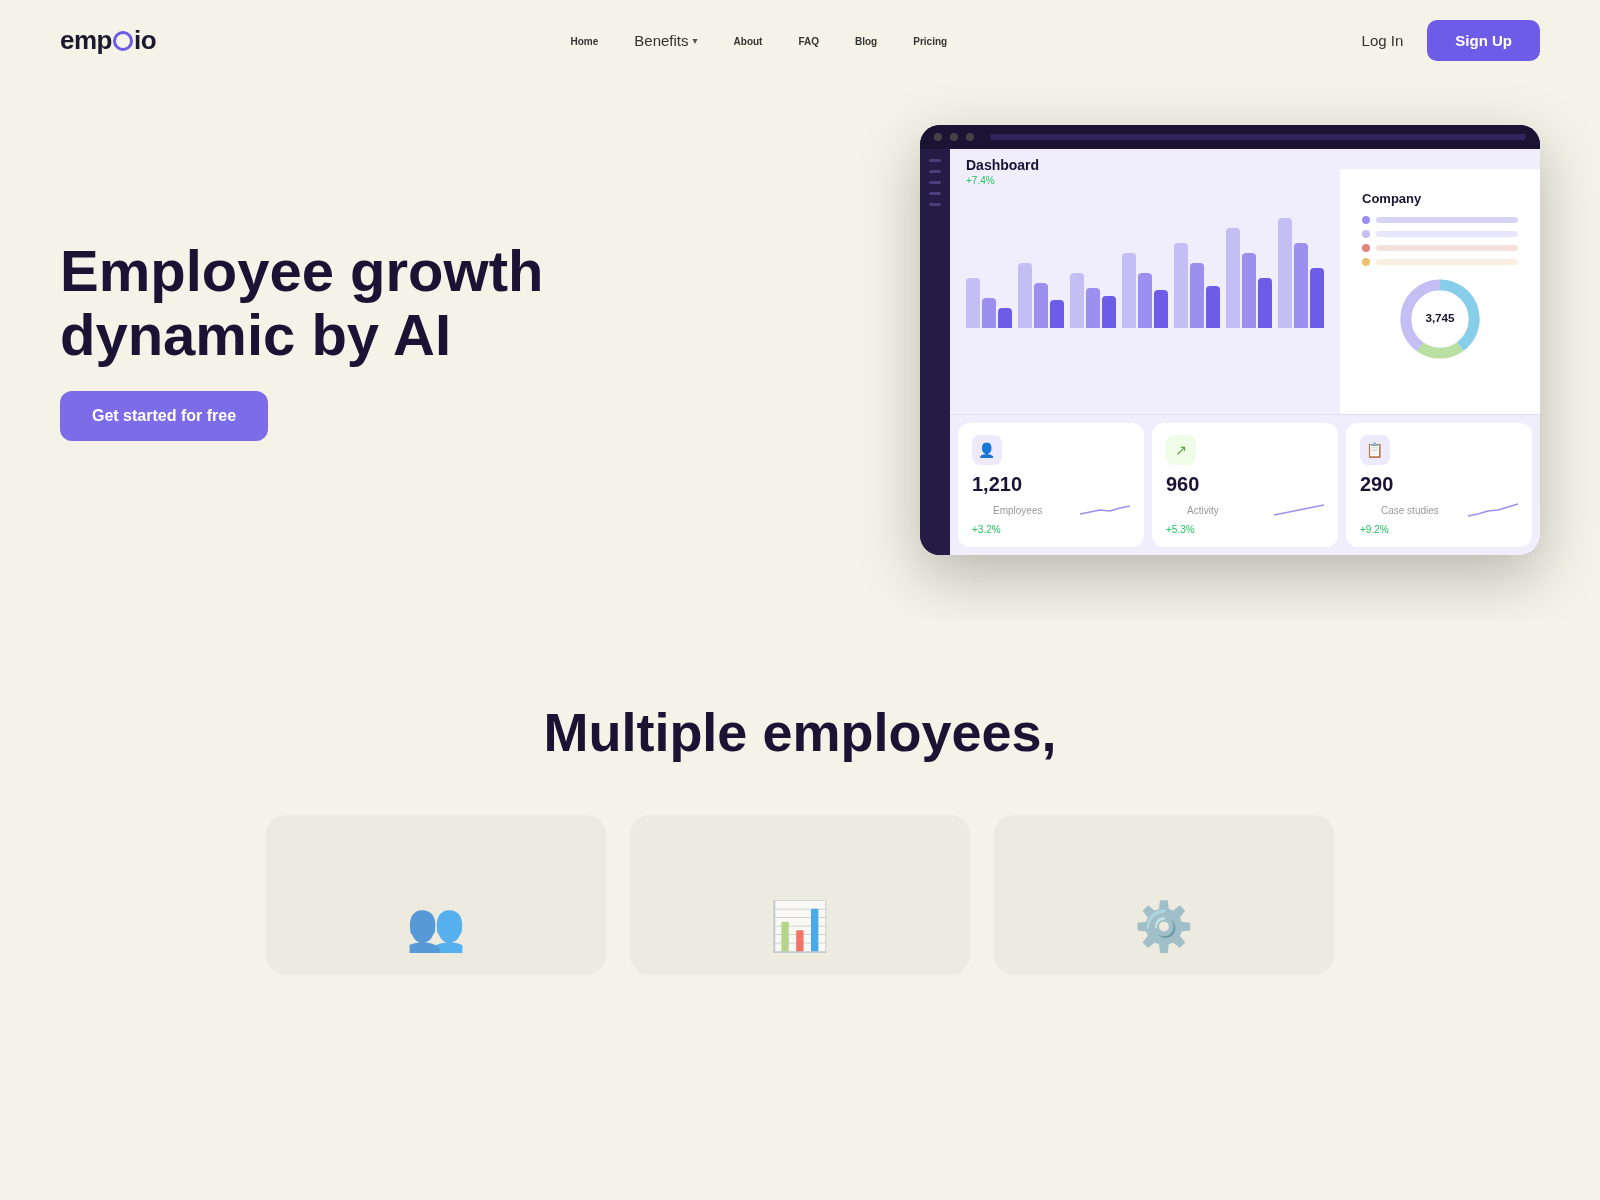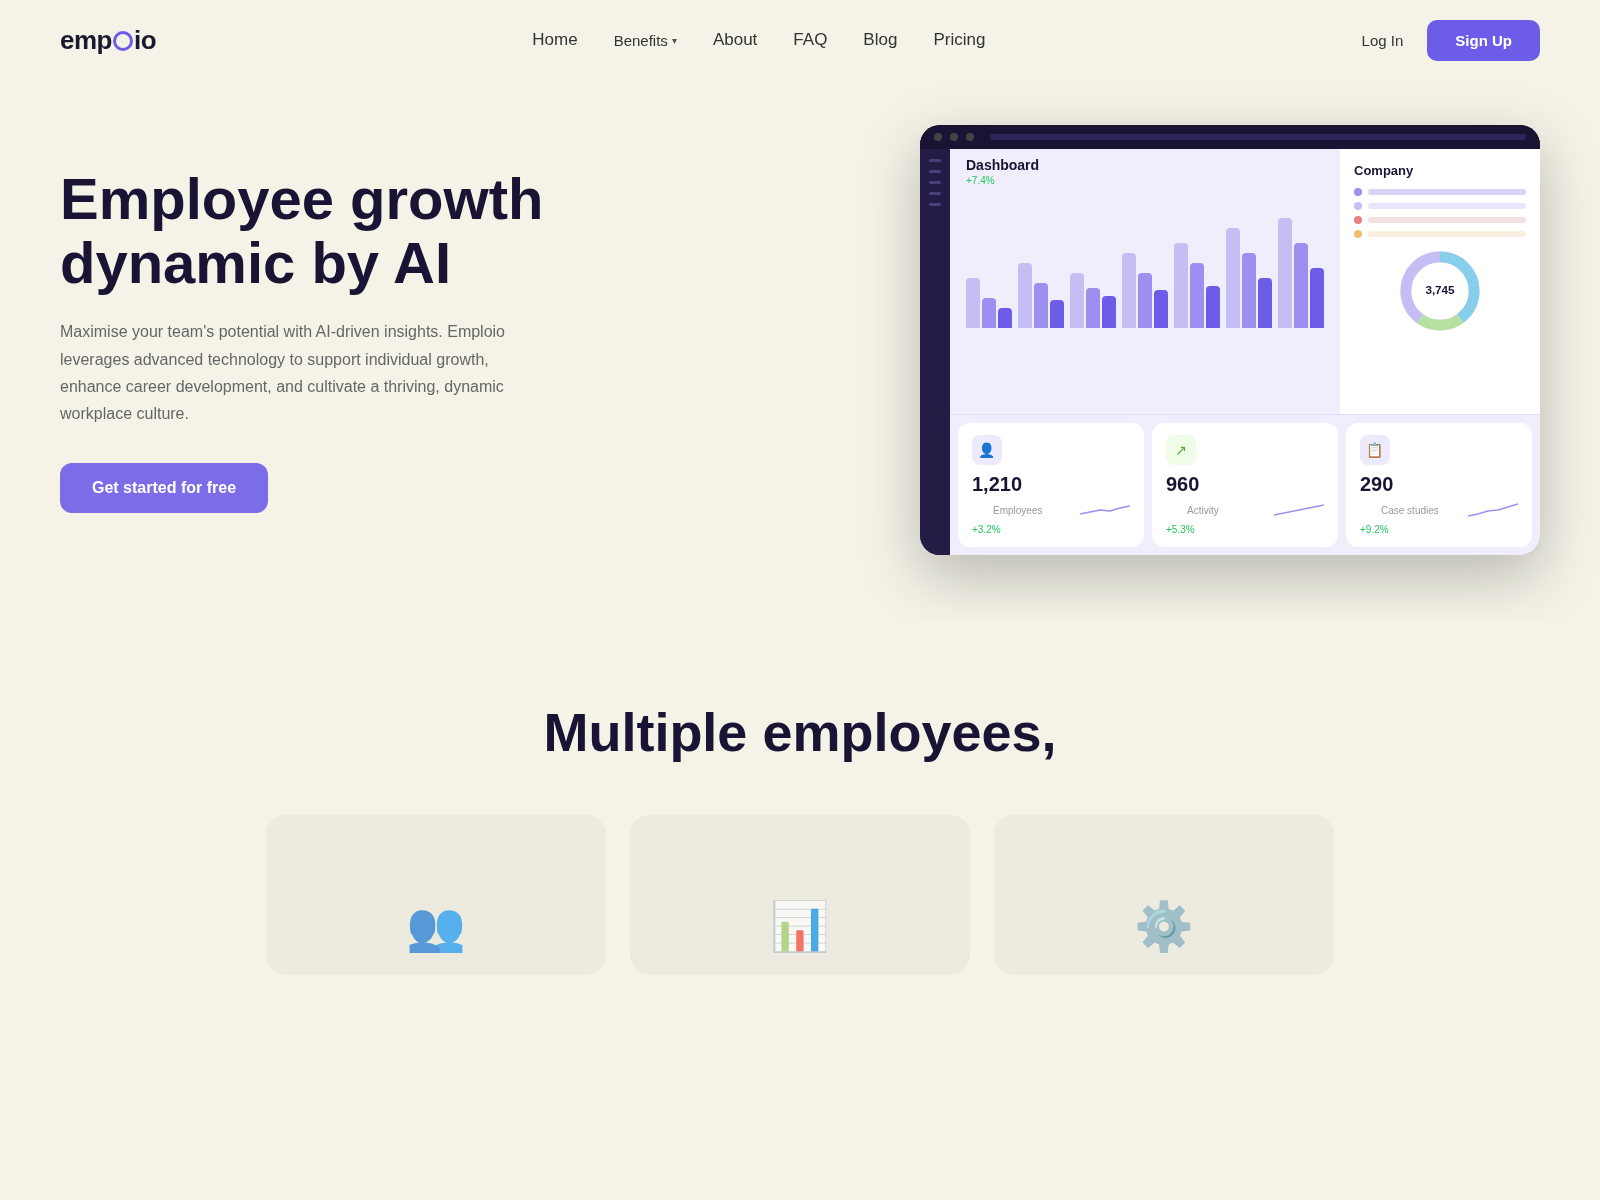--- a/index.html
+++ b/index.html
@@ -38,22 +38,22 @@
     }
     .nav-links {
       display: flex;
       align-items: center;
       gap: 36px;
       list-style: none;
     }
     .nav-links a {
       text-decoration: none;
       color: #333;
-      font-size: 17px;
-      font-weight: 400;
+      font-size: 10px;
+      font-weight: 700;
     }
     .nav-links .benefits-item {
       display: flex;
       align-items: center;
       gap: 4px;
       cursor: pointer;
       color: #333;
       font-size: 15px;
       font-weight: 500;
     }
@@ -218,22 +218,23 @@
       border-radius: 4px 4px 0 0;
     }
     .bar-light { background: #c5bef5; }
     .bar-mid   { background: #9d8ff0; }
     .bar-dark  { background: #6c5ce7; }
 
     
     .dash-company {
       width: 200px;
       background: #fff;
-      padding: 14px;
+      padding: 22px;
       border-radius: 0;
+      margin-top: 20px;
     }
     .company-title {
       font-size: 13px;
       font-weight: 700;
       color: #1a1333;
       margin-bottom: 10px;
     }
     .company-legend {
       display: flex;
       flex-direction: column;
@@ -392,21 +393,20 @@
 
   <div class="nav-actions">
     <a class="nav-login" href="#">Log In</a>
     <button class="nav-signup">Sign Up</button>
   </div>
 </nav>
 
 <section class="hero">
   <div class="hero-left">
     <h1 class="hero-title">Employee growth dynamic by AI</h1>
-    <p class="hero-desc">Maximise your team's potential with AI-driven insights. Emploio leverages advanced technology to support individual growth, enhance career development, and cultivate a thriving, dynamic workplace culture.</p>
     <button class="hero-cta">Get started for free</button>
   </div>
 
   <div class="hero-right">
 
     <div class="dashboard-card">
 
       <div class="device-topbar">
         <div class="device-dot"></div>
         <div class="device-dot"></div>

